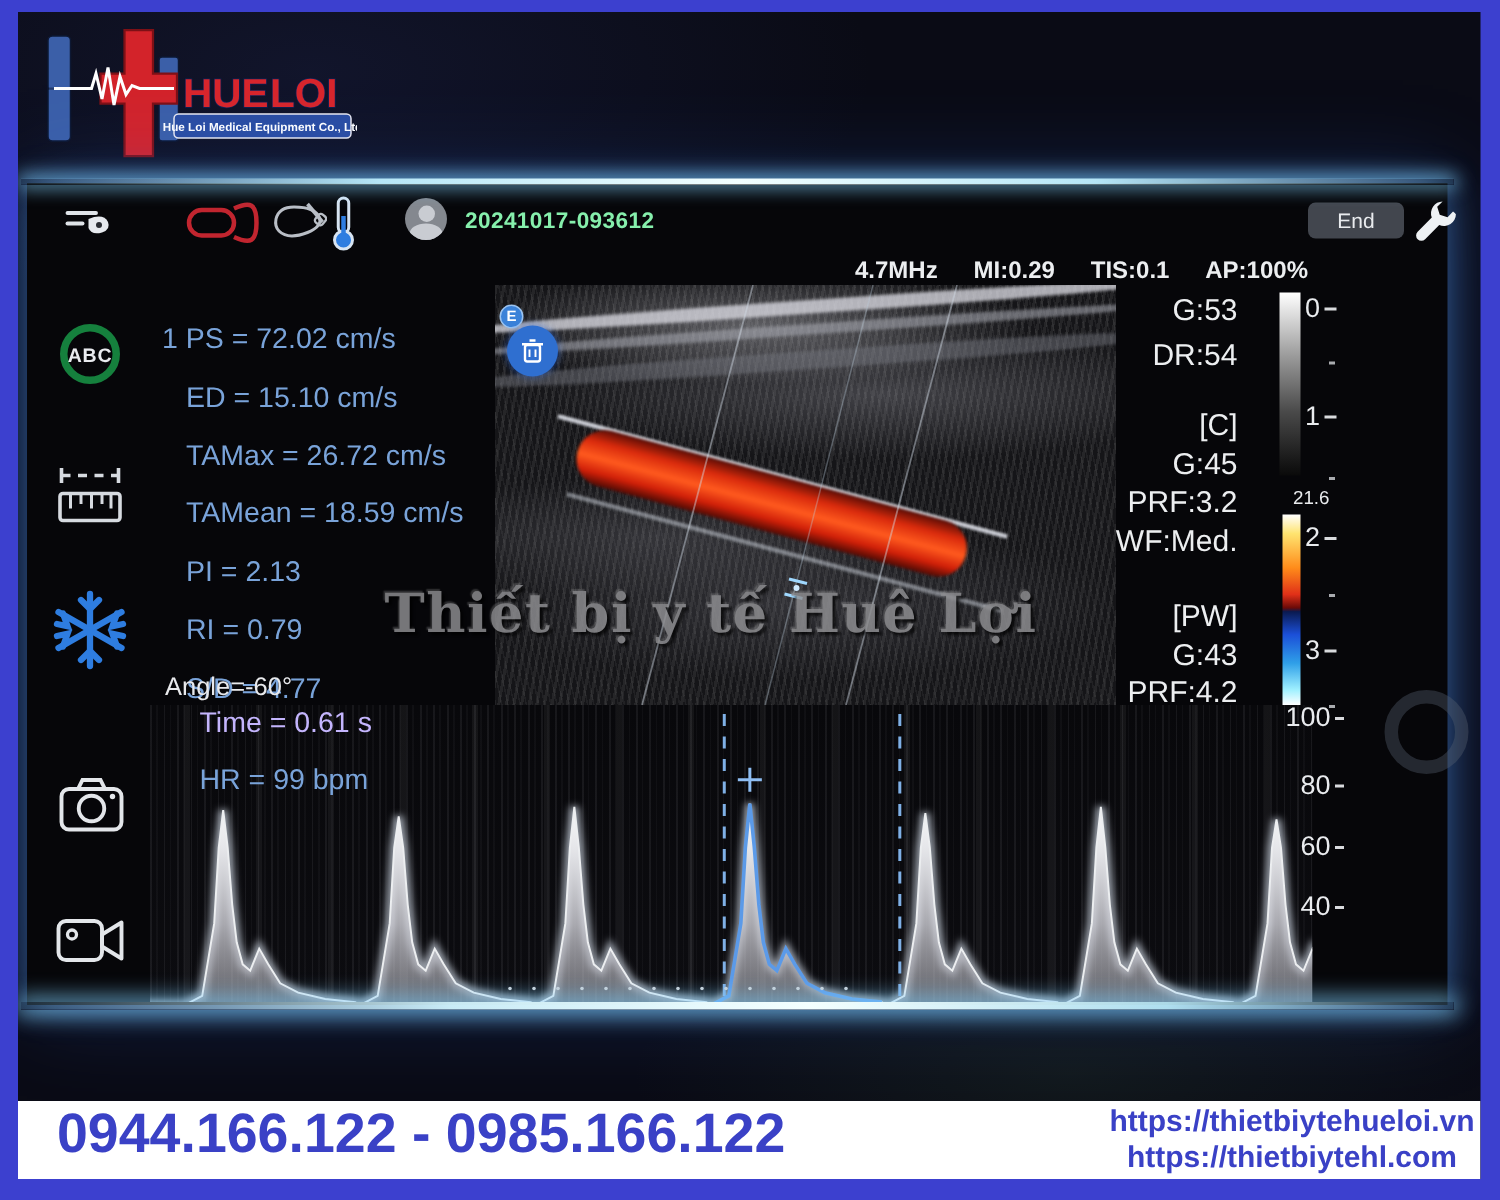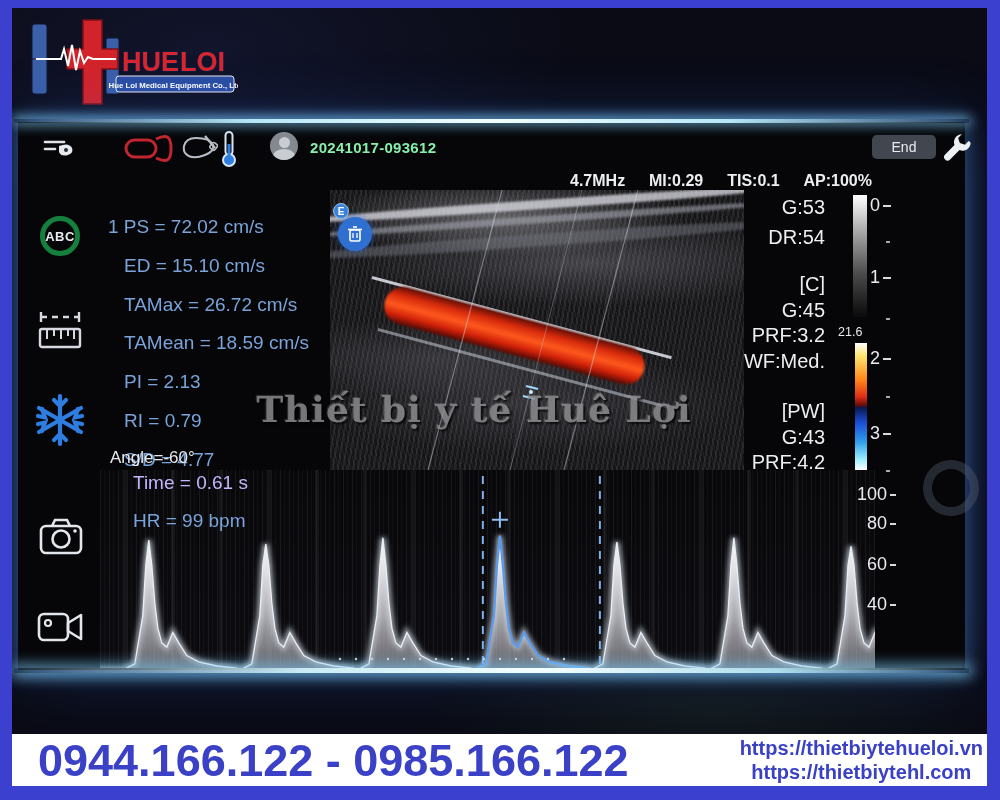--- a/index.html
+++ b/index.html
@@ -76,41 +76,41 @@
   .rcol{position:absolute;right:140px;text-align:right;color:#eceef0;white-space:nowrap;}
   .rcol-b{top:70px;font-size:20px;line-height:30px;}
   .rcol-c{top:150px;font-size:20px;line-height:25.5px;}
   .rcol-pw{top:277px;font-size:20px;line-height:25.5px;}
 
   
   .graybar{position:absolute;left:835px;top:73px;width:14px;height:122px;
     background:linear-gradient(to bottom,#ffffff,#e8e8e8 8%,#9a9a9a 35%,#4a4a4a 65%,#181818 92%,#0a0a0a);}
   .colorbar{position:absolute;left:837px;top:221px;width:12px;height:127px;
     background:linear-gradient(to bottom,#ffffff 0%,#ffe470 10%,#ff8c1a 28%,#e03018 42%,#6a0a08 49%,#0a1a50 51%,#1b4fd8 63%,#2f9fe8 78%,#9ff0ff 92%,#ffffff 100%);}
-  .cb-label{position:absolute;color:#e9ebee;font-size:12.5px;}
+  .cb-label{position:absolute;color:#e9ebee;font-size:12.5px;margin-left:24px;}
   .depth-row{position:absolute;color:#e9ebee;font-size:18px;}
   .depth-row i{display:inline-block;width:8px;height:2px;background:#d8dadd;vertical-align:middle;margin-left:3px;}
   .depth-mini{position:absolute;left:868px;width:4px;height:2px;background:#a9abaf;}
   .vel-row{position:absolute;right:69px;color:#e9ebee;font-size:18px;text-align:right;z-index:6;}
   .vel-row i{display:inline-block;width:6px;height:2px;background:#d8dadd;vertical-align:middle;margin-left:3px;}
 
   
   .spectral{position:absolute;left:82px;top:348px;width:775px;height:198px;overflow:hidden;background:
       repeating-linear-gradient(90deg, rgba(205,205,215,.08) 0 1px, transparent 1px 4px, rgba(160,160,170,.05) 4px 5px, transparent 5px 9px),
       repeating-linear-gradient(90deg, transparent 0 23px, rgba(255,255,255,.05) 23px 27px, transparent 27px 48px),
       linear-gradient(to bottom, #08080b, #0c0c10);}
   .watermark{position:absolute;left:176px;top:266px;width:560px;text-align:center;z-index:12;
     font-family:"DejaVu Serif",serif;font-weight:bold;font-size:36px;color:#8f8f92;opacity:.82;letter-spacing:1px;
     text-shadow:2px 2px 2px rgba(0,0,0,.9), -1px -1px 1px rgba(255,255,255,.22);}
   .knob{position:absolute;left:905px;top:338px;width:56px;height:56px;border-radius:50%;
     border:9px solid rgba(88,96,114,.38);z-index:2;}
 
   
   .footer-band{position:absolute;left:0;top:726px;width:975px;height:52px;background:#ffffff;}
-  .phones{position:absolute;left:26px;top:1px;font-size:45px;font-weight:800;color:#3a41c6;letter-spacing:0px;white-space:nowrap;text-align:right;}
+  .phones{position:absolute;left:26px;top:1px;font-size:37px;font-weight:800;color:#3a41c6;letter-spacing:0px;white-space:nowrap;text-align:right;}
   .urls{position:absolute;right:4px;top:2px;text-align:center;font-weight:800;color:#3a41c6;font-size:20px;line-height:24px;white-space:nowrap;}
 
   svg{display:block;}
 </style>
 </head>
 <body>
 
 <div class="frame">
  <div class="inner">
 
@@ -290,21 +290,21 @@
 
     <div class="depth-row" style="left:852px;top:73px;"><span>0</span><i></i></div>
     <div class="depth-row" style="left:852px;top:145px;"><span>1</span><i></i></div>
     <div class="depth-row" style="left:852px;top:226px;"><span>2</span><i></i></div>
     <div class="depth-row" style="left:852px;top:301px;"><span>3</span><i></i></div>
     <div class="depth-mini" style="top:119px;"></div>
     <div class="depth-mini" style="top:196px;"></div>
     <div class="depth-mini" style="top:274px;"></div>
     <div class="depth-mini" style="top:348px;"></div>
 
-    <div class="vel-row" style="top:346px;margin-top:16px;"><span>100</span><i></i></div>
+    <div class="vel-row" style="top:346px;"><span>100</span><i></i></div>
     <div class="vel-row" style="top:391px;"><span>80</span><i></i></div>
     <div class="vel-row" style="top:432px;"><span>60</span><i></i></div>
     <div class="vel-row" style="top:472px;"><span>40</span><i></i></div>
 
     <div class="knob"></div>
 
     <div class="spectral">
       <svg id="spec-svg" width="775" height="198" viewBox="0 0 775 198">
         <defs>
           <linearGradient id="wg" x1="0" y1="0" x2="0" y2="1">

